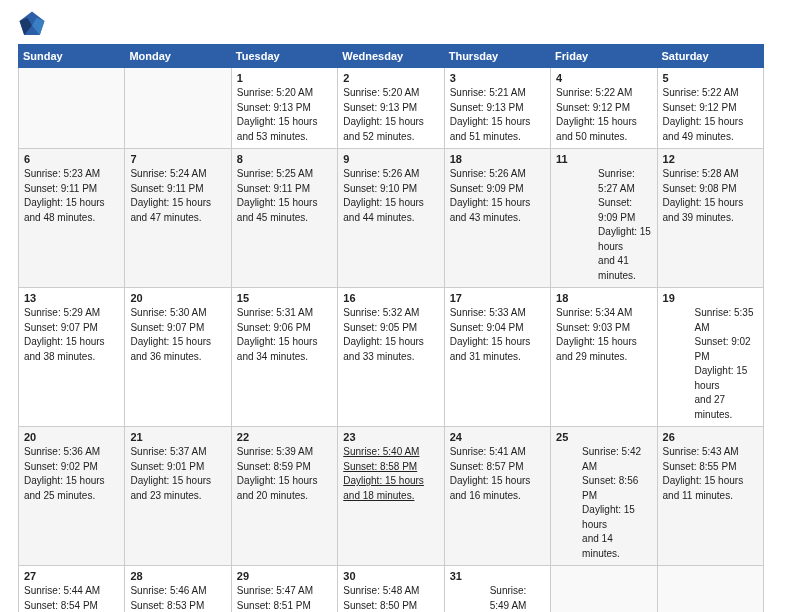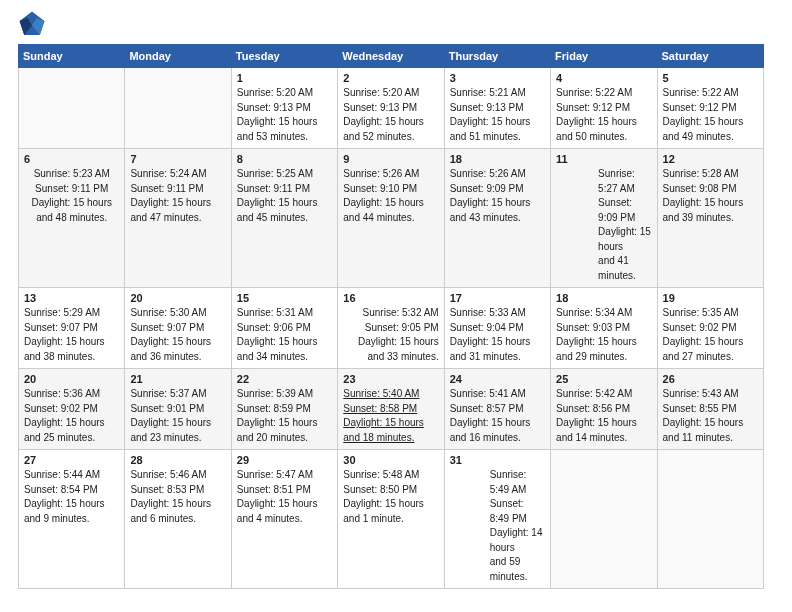--- a/index.html
+++ b/index.html
@@ -164,21 +164,21 @@
             <div class="day-num">5</div>
             <div class="day-info" style="white-space: pre-line;">Sunrise: 5:22 AM
 Sunset: 9:12 PM
 Daylight: 15 hours
 and 49 minutes.</div>
           </td>
         </tr>
         <tr>
           <td>
             <div class="day-num">6</div>
-            <div class="day-info" style="white-space: pre-line; text-align: center;">Sunrise: 5:23 AM
+            <div class="day-info" style="white-space: pre-line;">Sunrise: 5:23 AM
 Sunset: 9:11 PM
 Daylight: 15 hours
 and 48 minutes.</div>
           </td>
           <td>
             <div class="day-num">7</div>
             <div class="day-info" style="white-space: pre-line;">Sunrise: 5:24 AM
 Sunset: 9:11 PM
 Daylight: 15 hours
 and 47 minutes.</div>
@@ -236,42 +236,42 @@
           </td>
           <td>
             <div class="day-num">15</div>
             <div class="day-info" style="white-space: pre-line;">Sunrise: 5:31 AM
 Sunset: 9:06 PM
 Daylight: 15 hours
 and 34 minutes.</div>
           </td>
           <td>
             <div class="day-num">16</div>
-            <div class="day-info" style="white-space: pre-line; text-align: right;">Sunrise: 5:32 AM
+            <div class="day-info" style="white-space: pre-line;">Sunrise: 5:32 AM
 Sunset: 9:05 PM
 Daylight: 15 hours
 and 33 minutes.</div>
           </td>
           <td>
             <div class="day-num">17</div>
             <div class="day-info" style="white-space: pre-line;">Sunrise: 5:33 AM
 Sunset: 9:04 PM
 Daylight: 15 hours
 and 31 minutes.</div>
           </td>
           <td>
             <div class="day-num">18</div>
             <div class="day-info" style="white-space: pre-line;">Sunrise: 5:34 AM
 Sunset: 9:03 PM
 Daylight: 15 hours
 and 29 minutes.</div>
           </td>
           <td>
             <div class="day-num">19</div>
-            <div class="day-info" style="white-space: pre-line;">Sunrise: 5:35 AM
+            <div class="day-info" style="white-space: pre-line; margin-left: 32px;">Sunrise: 5:35 AM
 Sunset: 9:02 PM
 Daylight: 15 hours
 and 27 minutes.</div>
           </td>
         </tr>
         <tr>
           <td>
             <div class="day-num">20</div>
             <div class="day-info" style="white-space: pre-line;">Sunrise: 5:36 AM
 Sunset: 9:02 PM
@@ -301,21 +301,21 @@
           </td>
           <td>
             <div class="day-num">24</div>
             <div class="day-info" style="white-space: pre-line;">Sunrise: 5:41 AM
 Sunset: 8:57 PM
 Daylight: 15 hours
 and 16 minutes.</div>
           </td>
           <td>
             <div class="day-num">25</div>
-            <div class="day-info" style="white-space: pre-line;">Sunrise: 5:42 AM
+            <div class="day-info" style="white-space: pre-line; margin-left: 26px;">Sunrise: 5:42 AM
 Sunset: 8:56 PM
 Daylight: 15 hours
 and 14 minutes.</div>
           </td>
           <td>
             <div class="day-num">26</div>
             <div class="day-info" style="white-space: pre-line;">Sunrise: 5:43 AM
 Sunset: 8:55 PM
 Daylight: 15 hours
 and 11 minutes.</div>

